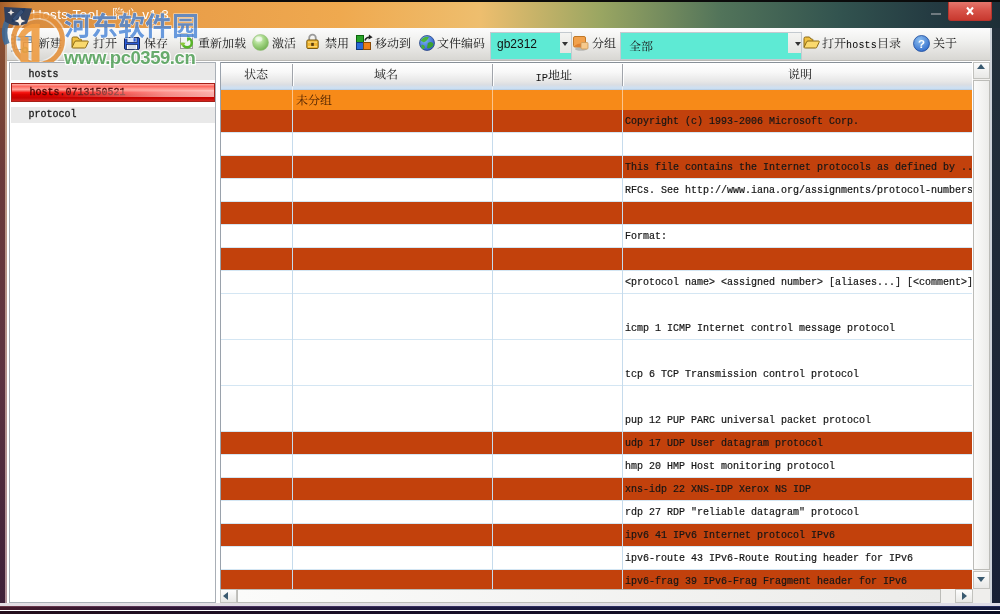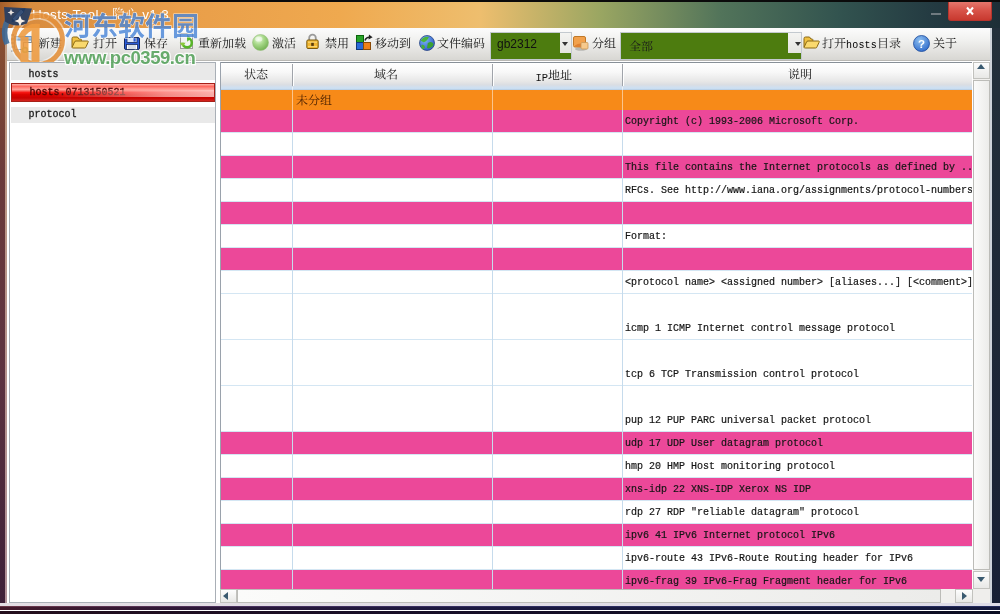--- a/index.html
+++ b/index.html
@@ -3,38 +3,38 @@
 *{margin:0;padding:0;box-sizing:border-box}
 html,body{width:1000px;height:614px;overflow:hidden;background:#fff;font-family:"Liberation Sans",sans-serif}
 .abs{position:absolute}
 .ic{position:absolute}
 #titlebar{position:absolute;left:0;top:2px;width:1000px;height:25.5px;
  background:linear-gradient(90deg,#a35d2a 0,#d88c3f 3%,#e99e49 18%,#efa94f 34%,#eebe6e 48%,#9aa662 60%,#52745a 72%,#32534f 84%,#243b42 93%,#1d2e37 100%)}
 #ttext{position:absolute;left:32px;top:6.5px;font-size:13.5px;color:#fff;letter-spacing:0.4px;white-space:nowrap}
 #toolbar{position:absolute;left:0;top:27.5px;width:1000px;height:33.5px;
  background:linear-gradient(180deg,#fcfcfc 0,#f0f0ee 40%,#e2e1de 75%,#d8d7d3 100%);border-bottom:1px solid #b9b8b4}
 .tlabel{position:absolute;top:36.5px;white-space:nowrap;font-size:12px}
-.combo{position:absolute;top:31.5px;height:28px;background:#4d7c0f;border:1px solid #c3c9cf}
+.combo{position:absolute;top:31.5px;height:28px;background:#5eead4;border:1px solid #c3c9cf}
 .carrow{position:absolute;width:0;height:0;border:3.5px solid transparent;border-top:4.5px solid #333;top:9.5px}
 #leftpanel{position:absolute;left:9px;top:62px;width:206.5px;height:540.5px;background:#fff;border:1px solid #a9afb6}
 .litem{position:absolute;left:1px;width:203.5px;height:17px;background:#e9e9e9;color:#111;
  font-family:"Liberation Mono",monospace;font-size:10px;line-height:16px;-webkit-text-stroke:0.3px #2a2a2a}
 .litem span{margin-left:17.5px;letter-spacing:0}
 #selitem{position:absolute;left:1px;top:19.5px;width:203.5px;height:19.5px;border:1px solid #a82018;
  background:linear-gradient(180deg,#ffb4ac 0,#ff6a60 14%,#ffa49a 32%,#f61612 50%,#dd0400 62%,#c80200 82%,#d42520 100%)}
 #selitem .gl{position:absolute;left:40px;top:6.5px;width:162px;height:7px;background:linear-gradient(90deg,rgba(255,255,255,0),rgba(255,195,190,0.7) 70%,rgba(255,215,210,0.8));}
 #selitem span{display:block;margin-left:17.5px;margin-top:3px;font-family:"Liberation Mono",monospace;font-size:10px;color:#4a0400;-webkit-text-stroke:0.3px #500400;letter-spacing:0}
 #table{position:absolute;left:219.5px;top:62px;width:752px;height:526.5px;overflow:hidden;background:#fff;border-left:1px solid #9aa2ac}
 #thead{position:absolute;left:0;top:0;width:752px;height:28px;
  background:linear-gradient(180deg,#ffffff 0,#f8f8f8 35%,#e6e6e6 72%,#dadde2 84%,#cfdff0 94%,#c9def2 100%);border-top:1px solid #889098;border-bottom:1px solid #bad0e6}
 .hsep{position:absolute;top:1px;width:1px;height:22px;background:#a0a4aa;box-shadow:1px 0 0 #fff}
 .htext{position:absolute;top:5px;font-size:12px;color:#111;white-space:nowrap}
 #orange{position:absolute;left:0;top:24.5px;width:752px;height:23px;background:#f78a18}
 .trow{position:absolute;left:0;width:752px;height:23px;border-bottom:1px solid #d4e6f3}
-.rb{background:#ec4899}
+.rb{background:#c2410c}
 .rw{background:#fff}
 .rt{position:absolute;left:404.5px;top:6.5px;font-family:"Liberation Mono",monospace;font-size:10px;color:#111;white-space:nowrap;-webkit-text-stroke:0.2px #222}
 .vline{position:absolute;top:47.5px;width:1px;height:479px;background:#c6dbec}
 #vsb{position:absolute;left:972.5px;top:62px;width:17px;height:526.5px;background:#f1f0ee}
 #hsb{position:absolute;left:219.5px;top:588.5px;width:753.5px;height:14px;background:#f1f0ee}
 .sbtn{position:absolute;background:linear-gradient(180deg,#fdfdfd,#e8e8e6);border:1px solid #c2c2be}
 .sthumb{position:absolute;background:linear-gradient(90deg,#fbfbfa,#ececea);border:1px solid #bcbcb8}
 .arr{position:absolute;width:0;height:0;border:4px solid transparent}
 #wmtext1{position:absolute;left:64px;top:11.5px;white-space:nowrap;opacity:0.82}
 #wmtext2{position:absolute;left:64px;top:47px;opacity:0.88;font-size:18.5px;font-weight:bold;letter-spacing:-0.45px;white-space:nowrap}

